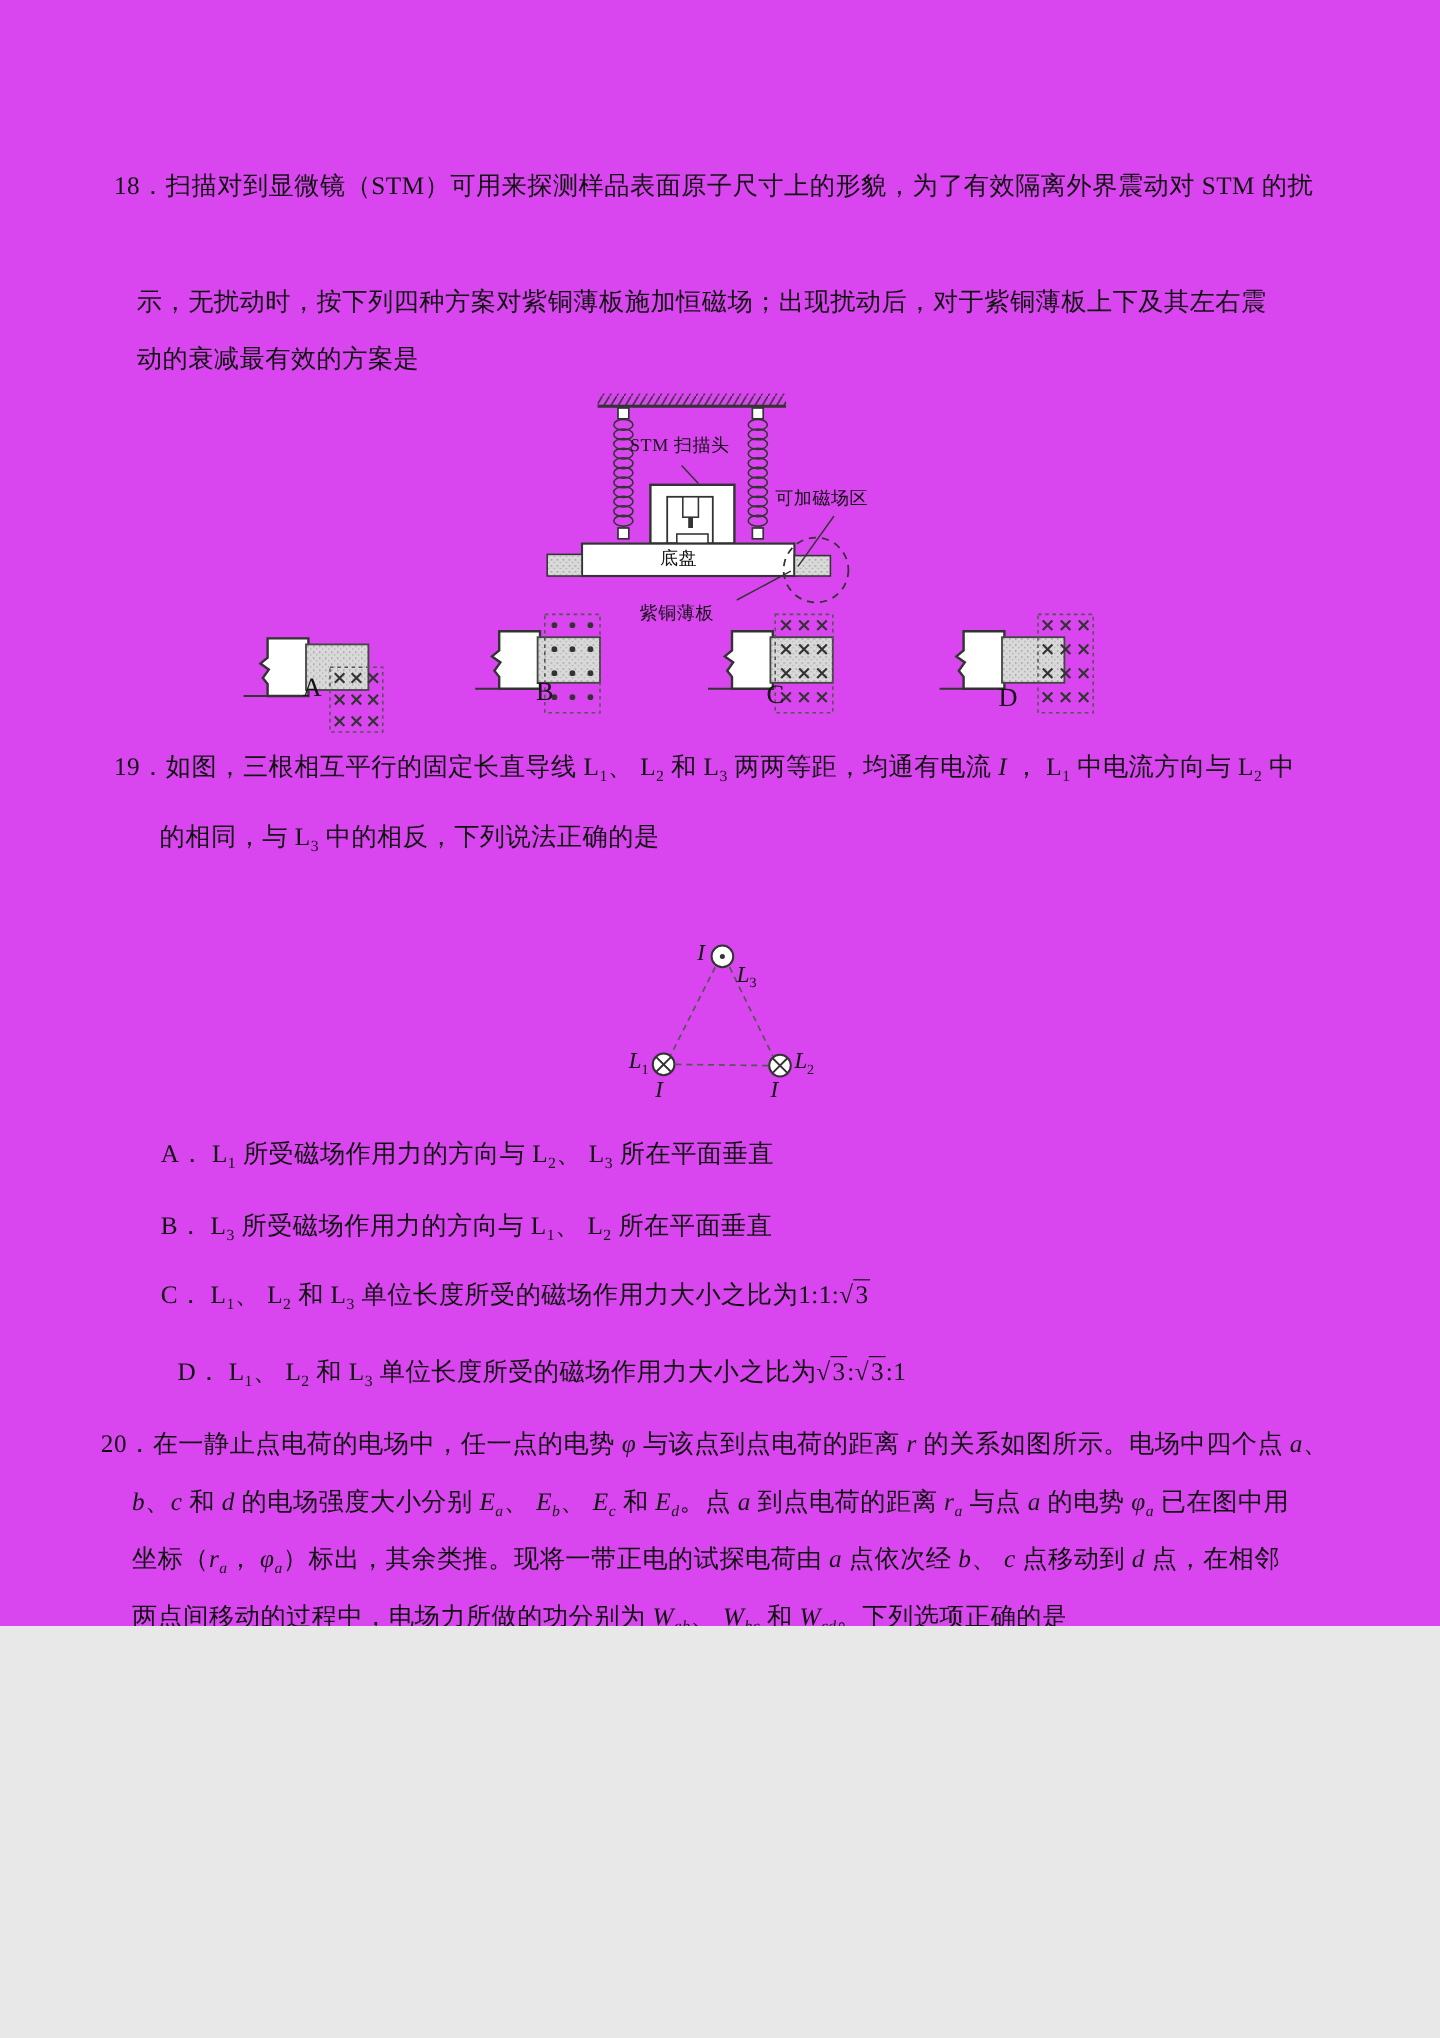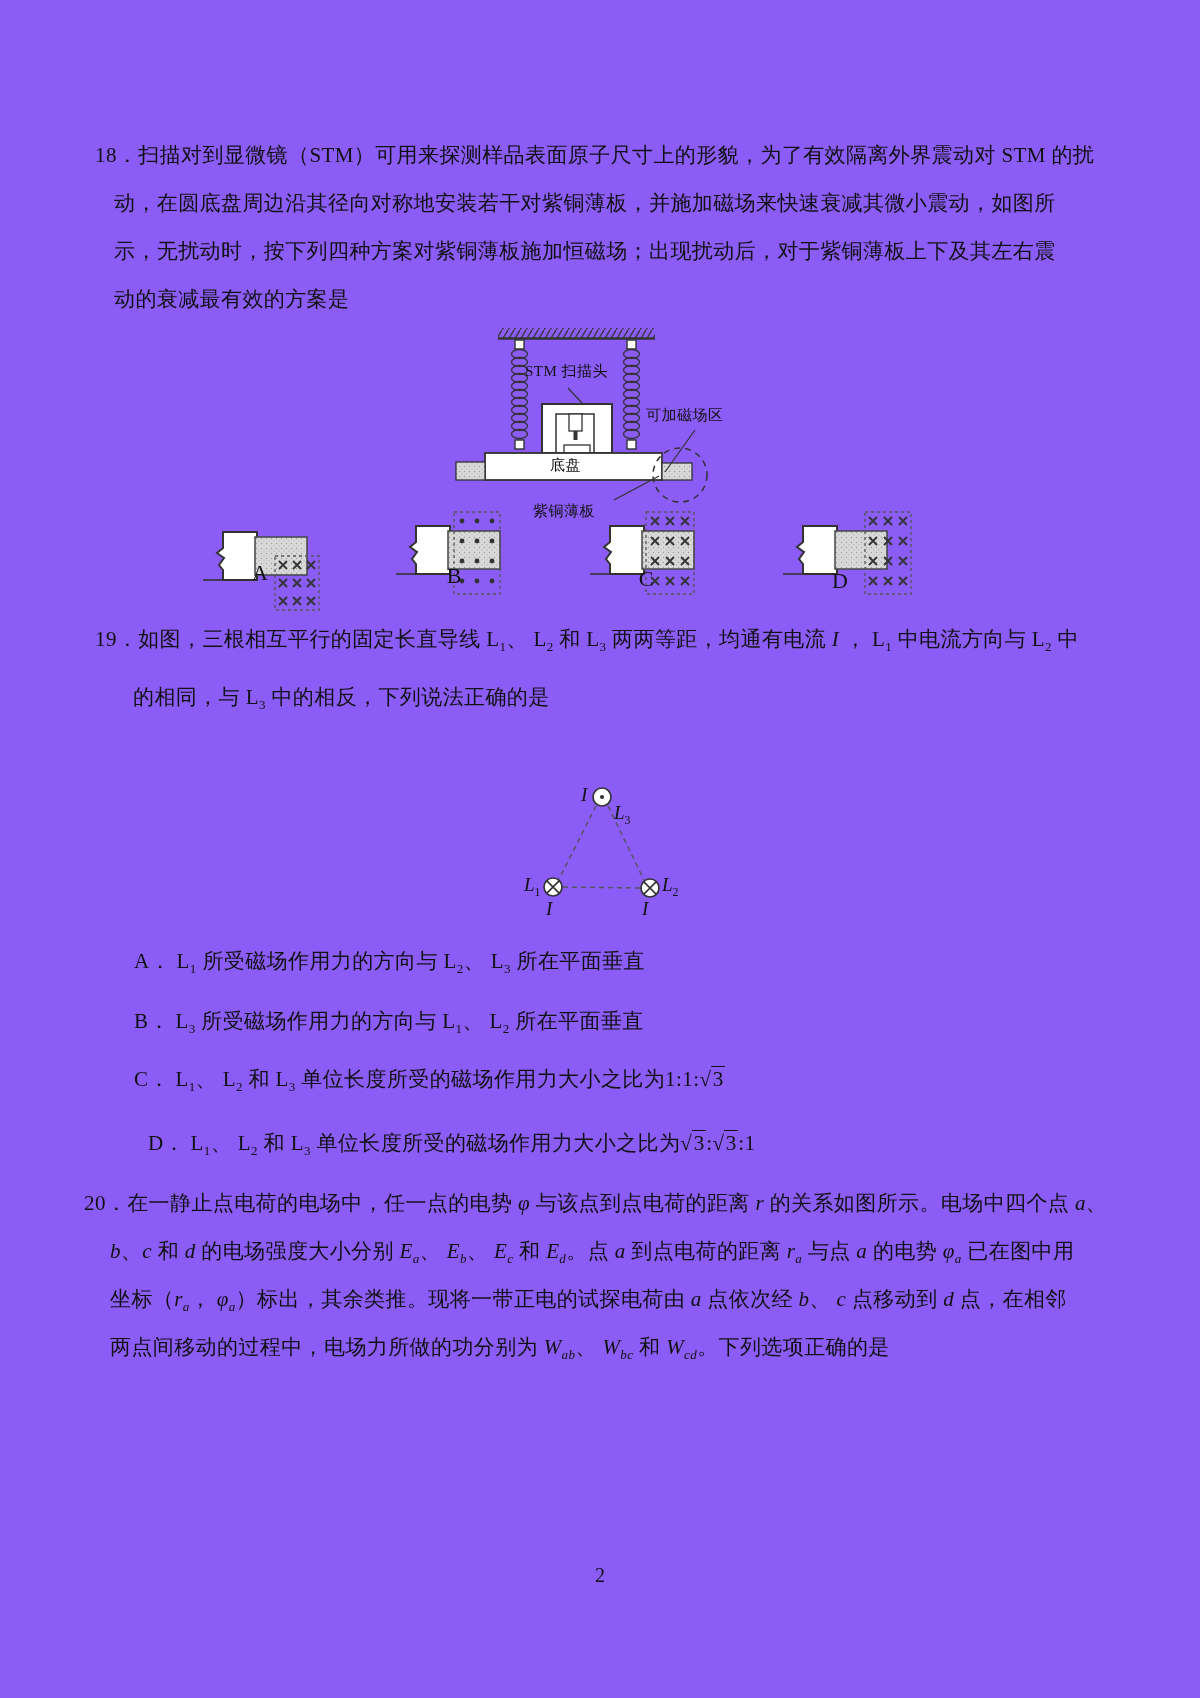--- a/index.html
+++ b/index.html
@@ -1,20 +1,20 @@
 <!DOCTYPE html>
 <html><head>
 <meta charset="utf-8">
 <style>
   html,body{margin:0;padding:0;background:#e8e8e8;}
   .page{
     position:relative;
-    width:1200px;height:1698px;
+    width:1200px;height:1355px;
     margin:0 auto;
-    background:#8b5cf6;
+    background:#d946ef;
     font-family:"Liberation Serif","DejaVu Serif",serif;
     color:#111;
     overflow:hidden;
   }
   .qline{
     position:absolute;
     font-size:21px;
     line-height:30px;
     white-space:nowrap;
     letter-spacing:0.4px;
@@ -68,21 +68,20 @@
         <line x1="0" y1="10" x2="6" y2="0" stroke="#333" stroke-width="1.3"></line>
       </pattern>
       <g id="xsym">
           <path d="M-4,-4L4,4M4,-4L-4,4" stroke="#333" stroke-width="1.8" fill="none"></path>
         </g>
       <circle id="dotsym" r="2.4" fill="#333"></circle>
     </defs>
   </svg>
 
   <div class="qline" style="left:95px;top:140px;">18．扫描对到显微镜（STM）可用来探测样品表面原子尺寸上的形貌，为了有效隔离外界震动对 STM 的扰</div>
-  <div class="qline" style="left:114px;top:188px;">动，在圆底盘周边沿其径向对称地安装若干对紫铜薄板，并施加磁场来快速衰减其微小震动，如图所</div>
   <div class="qline" style="left:114px;top:236px;">示，无扰动时，按下列四种方案对紫铜薄板施加恒磁场；出现扰动后，对于紫铜薄板上下及其左右震</div>
   <div class="qline" style="left:114px;top:284px;">动的衰减最有效的方案是</div>
 
   <div class="fig" style="left:418px;top:300px;width:400px;height:215px;">
     <svg width="400" height="215" viewBox="0 0 400 215">
 
       <g>
         <rect x="80" y="28" width="157" height="10" fill="url(#hatch)"></rect>
         <line x1="80" y1="38.5" x2="237" y2="38.5" stroke="#333" stroke-width="2.4"></line>
       </g>

